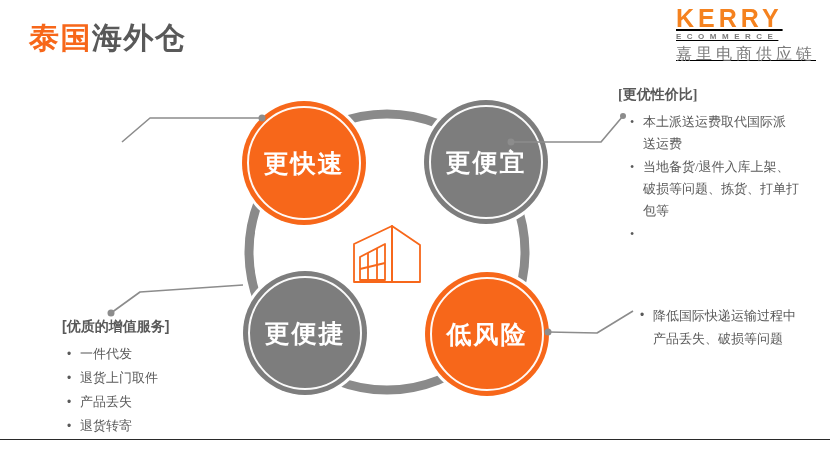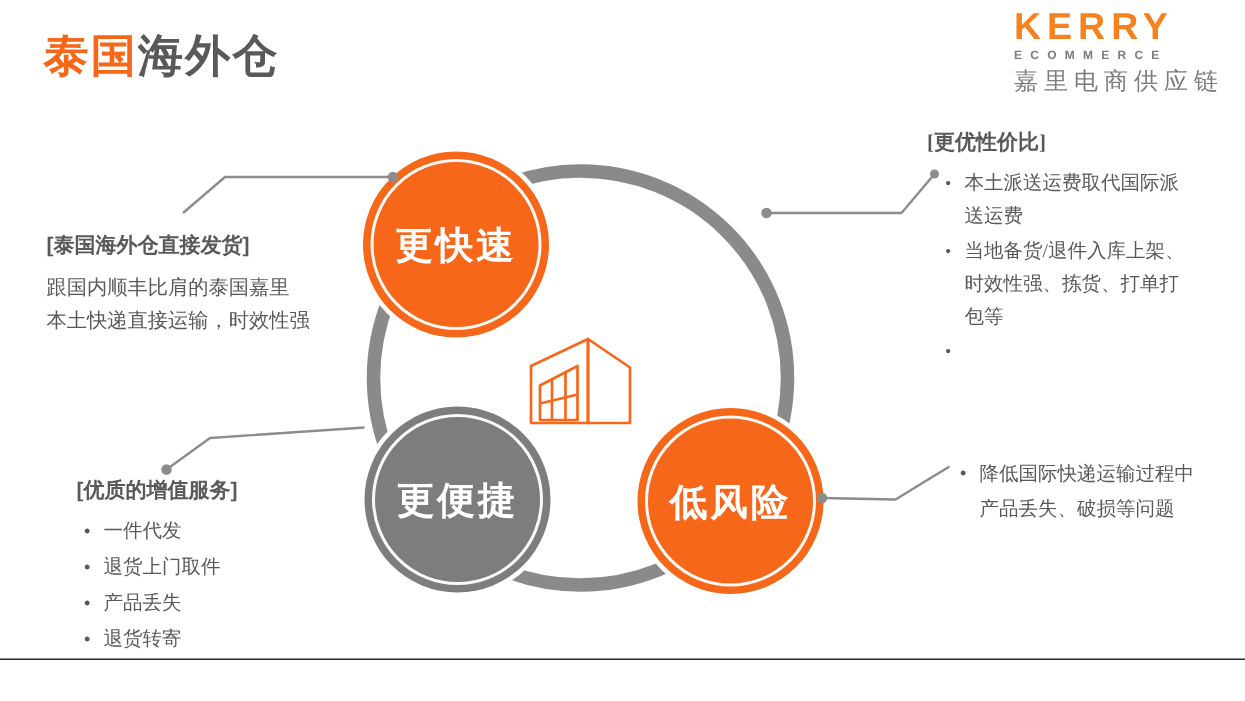--- a/index.html
+++ b/index.html
@@ -8,21 +8,21 @@
     font-family:"Liberation Sans","DejaVu Sans",sans-serif;
   }
   .layer{position:absolute;left:0;top:0;width:830px;height:467px;pointer-events:none;}
 
   
   .title{position:absolute;left:29px;top:20px;margin:0;font-size:30px;font-weight:700;letter-spacing:1.5px;line-height:36px;}
   .t-hl{color:var(--orange);}
   .t-rest{color:var(--text);}
 
   
-  .logo{position:absolute;right:14px;top:7px;text-align:left;}
+  .logo{position:absolute;right:14px;top:7px;text-align:left;text-decoration:underline;}
   .logo-brand{color:var(--logo_orange);font-size:25px;line-height:22px;font-weight:800;letter-spacing:4px;}
   .logo-sub{color:var(--logo_gray);font-size:8px;letter-spacing:5.5px;margin-top:3px;font-weight:700;}
   .logo-cn{color:var(--logo_gray);font-size:16px;letter-spacing:4px;margin-top:3px;}
 
   
   .node{
     position:absolute;width:124px;height:124px;border-radius:50%;
     display:flex;align-items:center;justify-content:center;
     box-shadow:0 0 0 3px #fff;color:#fff;font-size:25px;font-weight:700;letter-spacing:2px;
   }
@@ -42,21 +42,21 @@
   
   .sec{position:absolute;color:var(--text);}
   .sec-h{font-weight:700;font-size:14px;white-space:nowrap;}
   .sec-body{font-size:13.5px;line-height:21.5px;white-space:pre-line;margin-top:8px;}
   .sec ul{list-style:none;margin:0;padding:0;}
   .sec li{display:flex;align-items:flex-start;}
   .marker{flex:0 0 13px;font-size:12px;}
   .li-text{white-space:pre-line;}
 
   #sec-direct{left:31px;top:155px;}
-  #sec-value{left:51px;top:318px;}
+  #sec-value{left:62px;top:318px;}
   #sec-value ul{margin-top:10px;padding-left:5px;}
   #sec-value li{font-size:13px;line-height:16px;margin-bottom:8px;}
   #sec-cost{left:618px;top:86px;font-family:Liberation Serif, serif;}
   #sec-cost ul{margin-top:7px;padding-left:12px;}
   #sec-cost li{font-size:13px;line-height:22px;margin-bottom:1px;}
   #sec-safe{left:636px;top:283px;}
   #sec-safe ul{margin-top:21px;padding-left:4px;}
   #sec-safe li{font-size:13px;line-height:23px;}
 
   .footer-mark{position:absolute;left:281px;top:446px;color:var(--orange);font-size:10px;opacity:.9;}
@@ -83,44 +83,42 @@
       <polygon class="wh" points="360,257 385,244 385,280 360,280"></polygon>
       <line class="wh" x1="368" y1="253" x2="368" y2="280"></line>
       <line class="wh" x1="377" y1="248" x2="377" y2="280"></line>
       <line class="wh" x1="360" y1="269" x2="385" y2="263"></line>
     </g>
   </svg>
 
   <div class="node orange" id="node-faster">
       <span>更快速</span>
     </div>
+  <div class="node gray" id="node-cheaper">
+      <span>更便宜</span>
+    </div>
   <div class="node orange" id="node-lowrisk">
       <span>低风险</span>
     </div>
   <div class="node gray" id="node-convenient">
       <span>更便捷</span>
     </div>
 
   <svg class="layer" viewBox="0 0 830 467">
     <polyline class="conn" points="262,118 150,118 122,142"></polyline>
     <circle class="dot" cx="262" cy="118" r="3.5"></circle>
     <polyline class="conn" points="243,285 140,292 111,313"></polyline>
     <circle class="dot" cx="111" cy="313" r="3.5"></circle>
     <polyline class="conn" points="511,142 601,142 623,116"></polyline>
     <circle class="dot" cx="511" cy="142" r="3.5"></circle>
     <circle class="dot" cx="623" cy="116" r="3"></circle>
     <polyline class="conn" points="548,332 597,333 633,311"></polyline>
     <circle class="dot" cx="548" cy="332" r="3.5"></circle>
   </svg>
 
-  <div class="sec" id="sec-direct">
-    <div class="sec-h">[泰国海外仓直接发货]</div>
-    <div class="sec-body">跟国内顺丰比肩的泰国嘉里
-本土快递直接运输，时效性强</div>
-  </div>
 
   <div class="sec" id="sec-value">
     <div class="sec-h">[优质的增值服务]</div>
     <ul>
       <li>
           <span class="marker">•</span>
           <span class="li-text">一件代发</span>
         </li>
       <li>
           <span class="marker">•</span>
@@ -141,21 +139,21 @@
     <div class="sec-h">[更优性价比]</div>
     <ul>
       <li>
           <span class="marker">•</span>
           <span class="li-text">本土派送运费取代国际派
 送运费</span>
         </li>
       <li>
           <span class="marker">•</span>
           <span class="li-text">当地备货/退件入库上架、
-时效性强、拣货、打单打
+破损等问题、拣货、打单打
 包等</span>
         </li>
       <li>
           <span class="marker">•</span>
         </li>
     </ul>
   </div>
 
   <div class="sec" id="sec-safe">
     <ul>

